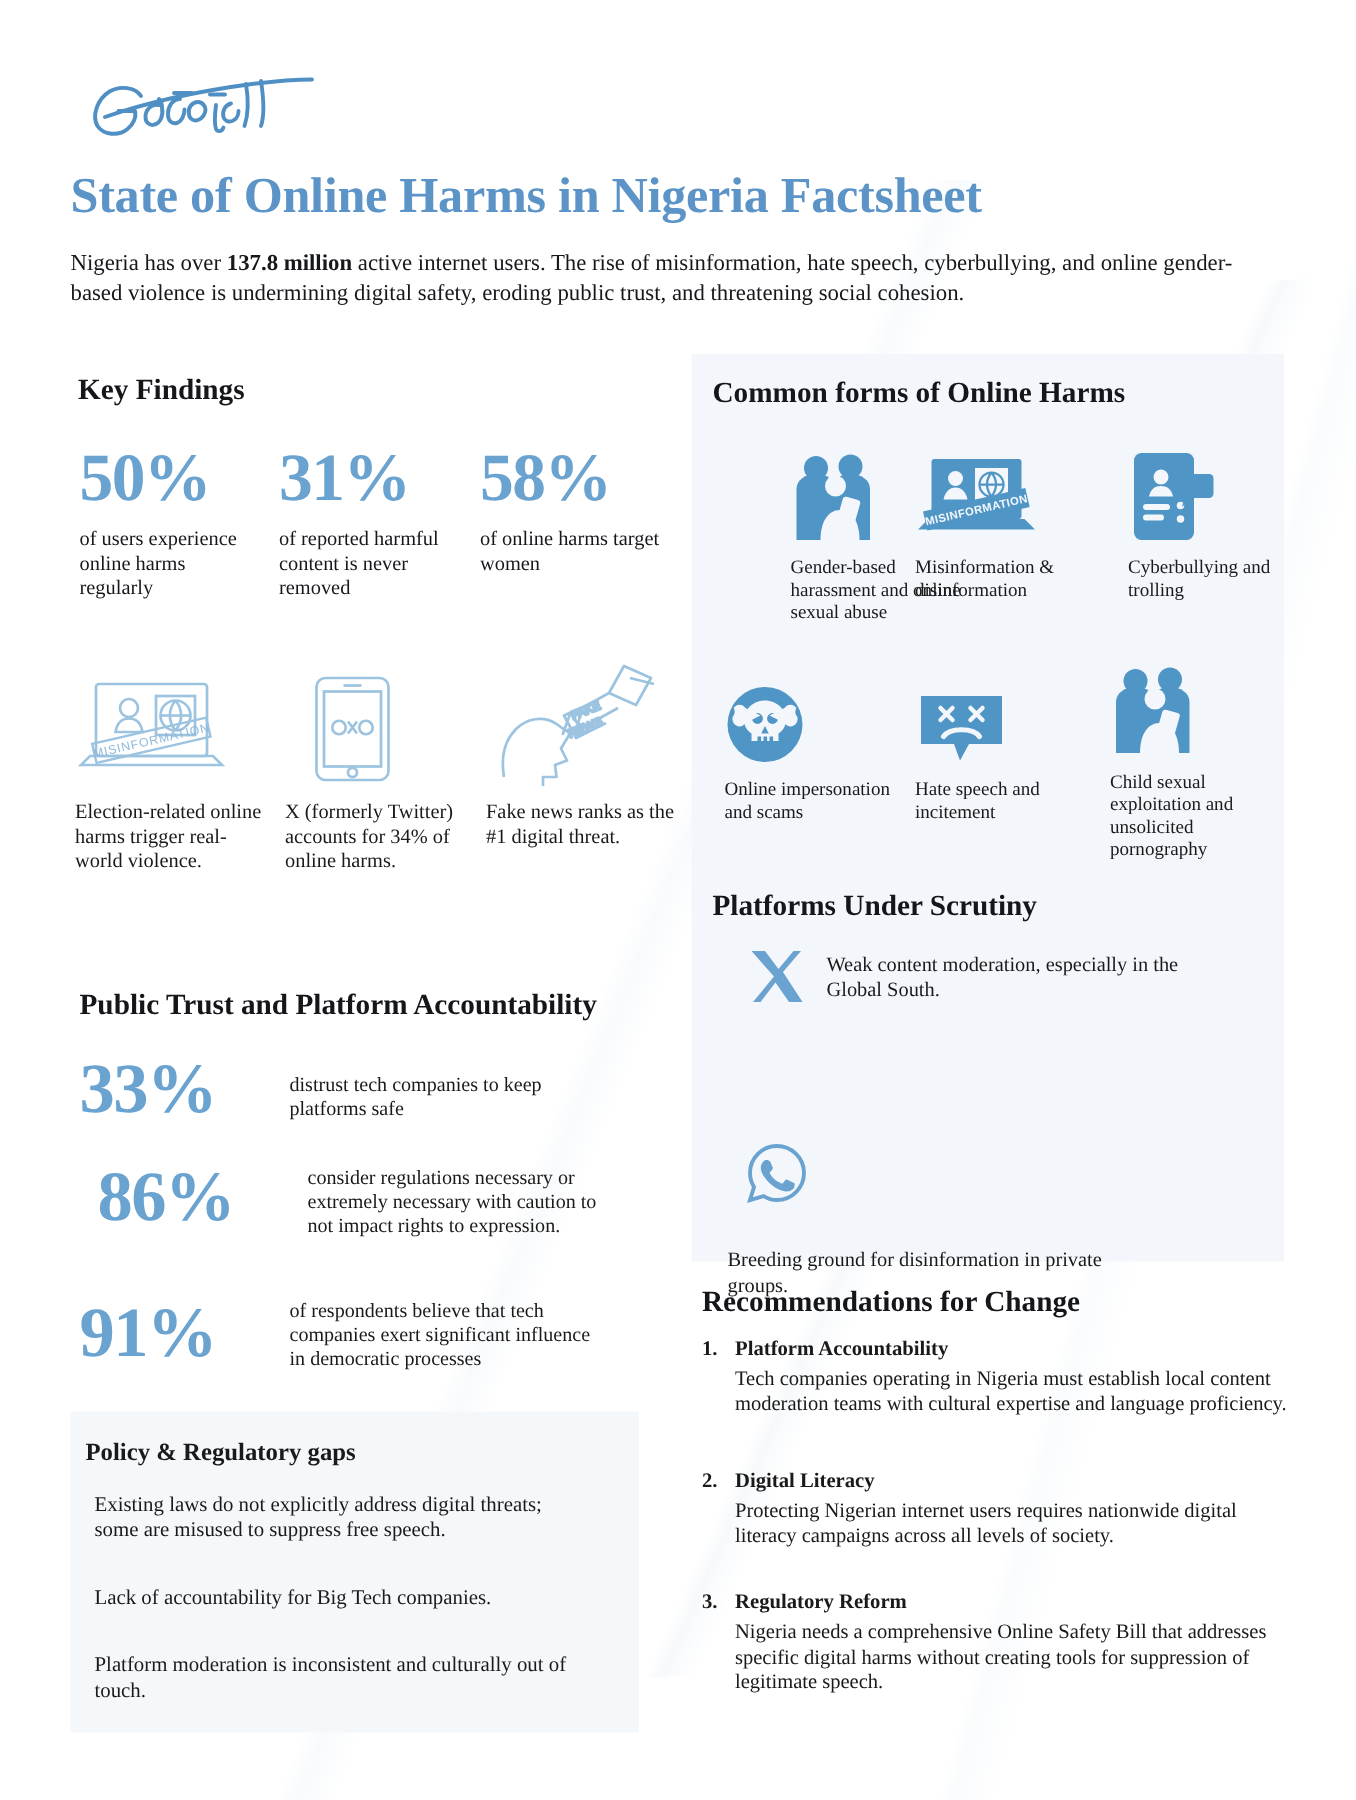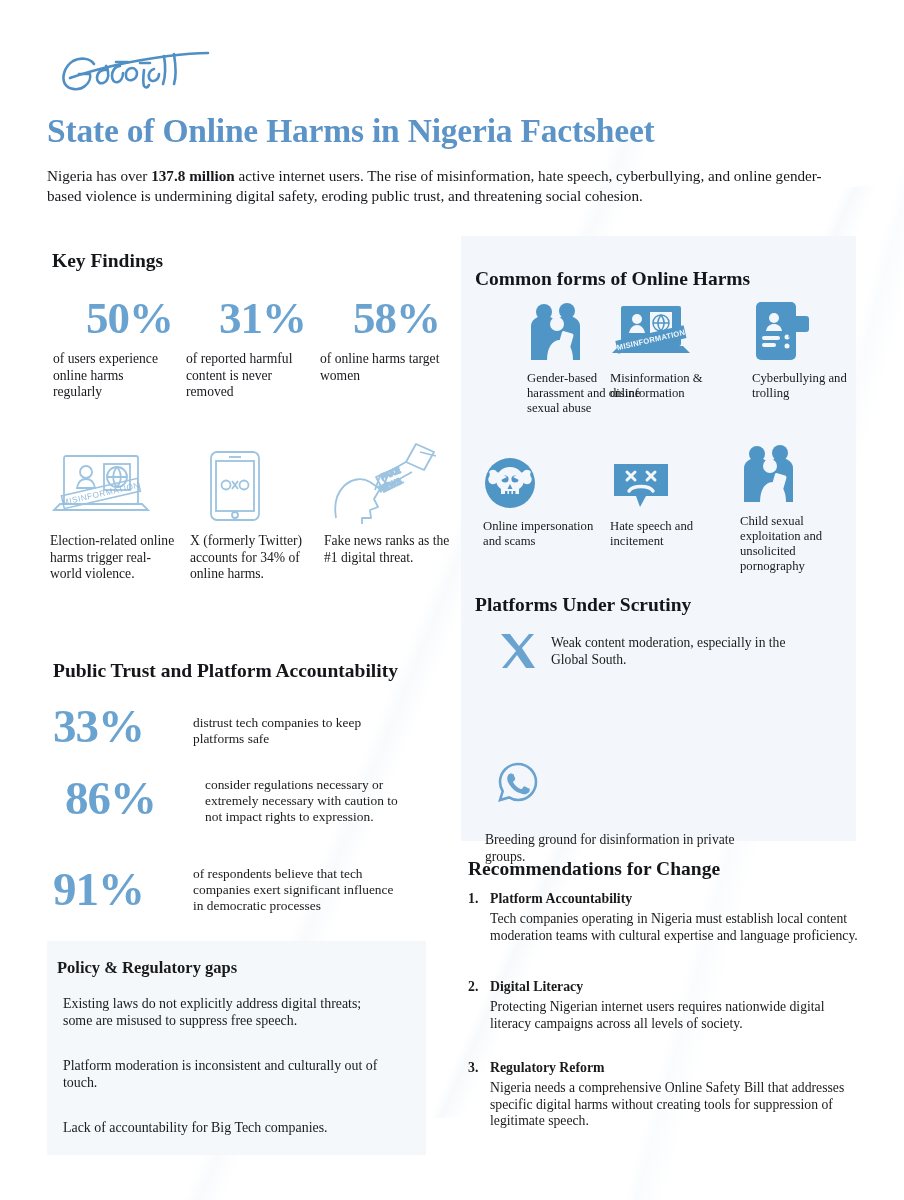--- a/index.html
+++ b/index.html
@@ -37,21 +37,21 @@
   .panel-policy{position:absolute;left:47px;top:941px;width:379px;height:214px;
     background:#f4f8fb;}
 
   
   .h2{font-size:19.5px;font-weight:bold;color:#14161a;}
   .lbl{font-size:13.6px;line-height:16.5px;color:#16181c;}
   .bignum{font-size:45px;font-weight:bold;color:#6ba3d0;line-height:1;letter-spacing:-1px;}
 
   #key-findings-heading{position:absolute;left:52px;top:250px;}
   .kf{position:absolute;}
-  .kf .bignum{margin-bottom:10px;text-align:right;}
+  .kf .bignum{margin-bottom:10px;}
 
   #kf-0{left:53px;top:296px;width:120px;}
   #kf-1{left:186px;top:296px;width:120px;}
   #kf-2{left:320px;top:296px;width:120px;}
 
   .kficon{position:absolute;}
   #kfi-0{left:46px;top:448px;width:130px;}
   #kfi-1{left:186px;top:448px;width:130px;}
   #kfi-2{left:320px;top:440px;width:130px;}
   .kficon .cap{position:absolute;top:85px;left:4px;width:126px;
@@ -66,21 +66,21 @@
   #trust-1{left:65px;top:775px;}
   #trust-2{left:53px;top:866px;}
   #trust-1 .txt{padding-top:2px;}
   #trust-2 .txt{padding-top:0px;}
 
   #policy-heading{position:absolute;left:57px;top:958px;font-size:16.5px;font-weight:bold;}
   .policy-list{position:absolute;left:63px;top:995px;width:330px;}
   .policy-list p{margin:0 0 28px 0;font-size:13.9px;line-height:17px;}
 
   
-  #harms-heading{position:absolute;left:475px;top:252px;margin-top:16px;}
+  #harms-heading{position:absolute;left:475px;top:252px;}
   .harm{position:absolute;width:118px;}
   .harm .ic{height:62px;display:flex;align-items:flex-end;}
   .harm .cap{font-size:12.7px;line-height:15px;margin-top:9px;}
   #harm-0{left:483px;top:300px;margin-left:44px;}
   #harm-1{left:610px;top:300px;}
   #harm-2{left:752px;top:300px;}
   #harm-3{left:483px;top:448px;}
   #harm-4{left:610px;top:448px;font-family:Liberation Serif, serif;}
   #harm-5{left:740px;top:443px;width:105px;}
 
@@ -212,22 +212,22 @@
     <div class="txt">consider regulations necessary or extremely necessary with caution to not impact rights to expression.</div>
   </div>
   <div class="trust-row" id="trust-2">
     <div class="bignum">91%</div>
     <div class="txt">of respondents believe that tech companies exert significant influence in democratic processes</div>
   </div>
 
   <div id="policy-heading">Policy &amp; Regulatory gaps</div>
   <div class="policy-list">
     <p>Existing laws do not explicitly address digital threats; some are misused to suppress free speech.</p>
+    <p>Lack of accountability for Big Tech companies.</p>
     <p>Platform moderation is inconsistent and culturally out of touch.</p>
-    <p>Lack of accountability for Big Tech companies.</p>
   </div>
 
   <div class="h2" id="harms-heading">Common forms of Online Harms</div>
 
   <div class="harm" id="harm-0">
     <div class="ic">
         <svg width="62" height="60" viewBox="0 0 62 60">
       <g fill="#4f95c6">
         <circle cx="17" cy="10" r="8"></circle>
         <path d="M4 24c0-6 6-10 13-10s13 4 13 10v34H4z"></path>

